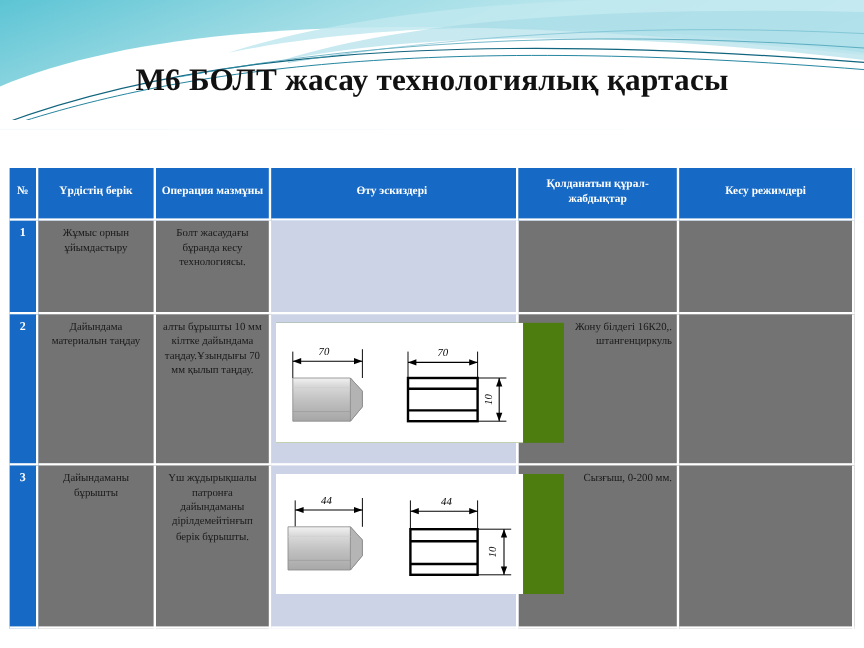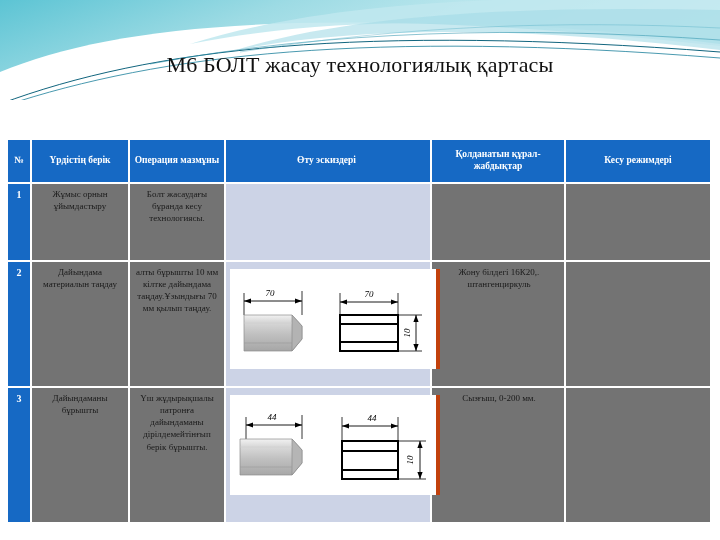--- a/index.html
+++ b/index.html
@@ -12,21 +12,21 @@
   
   #banner{
     position:absolute;left:0;top:0;width:720px;height:108px;overflow:hidden;
   }
   #banner svg{display:block;}
   
   #title{
     position:absolute;left:0;top:52px;width:720px;
     text-align:center;
     font-family:"Liberation Serif", serif;
-    font-size:22px;font-weight:normal;color:#111111;
+    font-size:26px;font-weight:bold;color:#111111;
     letter-spacing:.2px;
     white-space:nowrap;
   }
   
   #tbl{
     position:absolute;left:8px;top:140px;
     width:704px;
     border-collapse:separate;border-spacing:0;
     table-layout:fixed;
     font-family:"Liberation Serif", serif;
@@ -52,30 +52,30 @@
     font-size:9px;
     text-align:center;
     padding:4px 4px 2px 4px;
     line-height:1.35;
   }
   #tbl td.num{
     background:#1669c4;color:#ffffff;
     font-weight:bold;font-size:10px;
     text-align:center;padding-top:4px;
   }
-  #tbl td.left{text-align:center;padding-left:6px;}
+  #tbl td.left{text-align:right;padding-left:6px;}
   #tbl td.sketch{padding:0;background:#ccd3e6;position:relative;}
   #tbl tr.r1 td{height:70px;}
   #tbl tr.r2 td{height:118px;}
   #tbl tr.r3 td{height:128px;}
   
   .pic{
     position:absolute;top:7px;left:4px;
-    width:210px;height:100px;
-    background:#c2410c;
+    width:240px;height:100px;
+    background:#4d7c0f;
     z-index:5;
   }
   .pic svg{display:block;}
   
 </style>
 </head>
 <body>
 
 <div id="banner">
   <svg width="720" height="108" viewBox="0 0 720 108" xmlns="http://www.w3.org/2000/svg">

